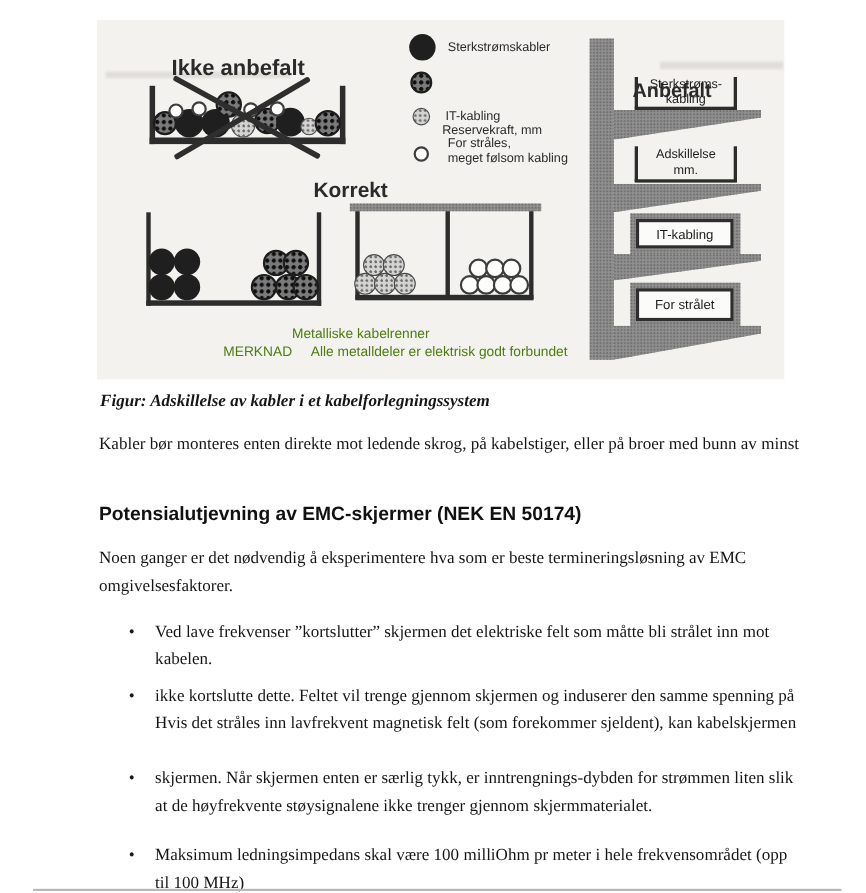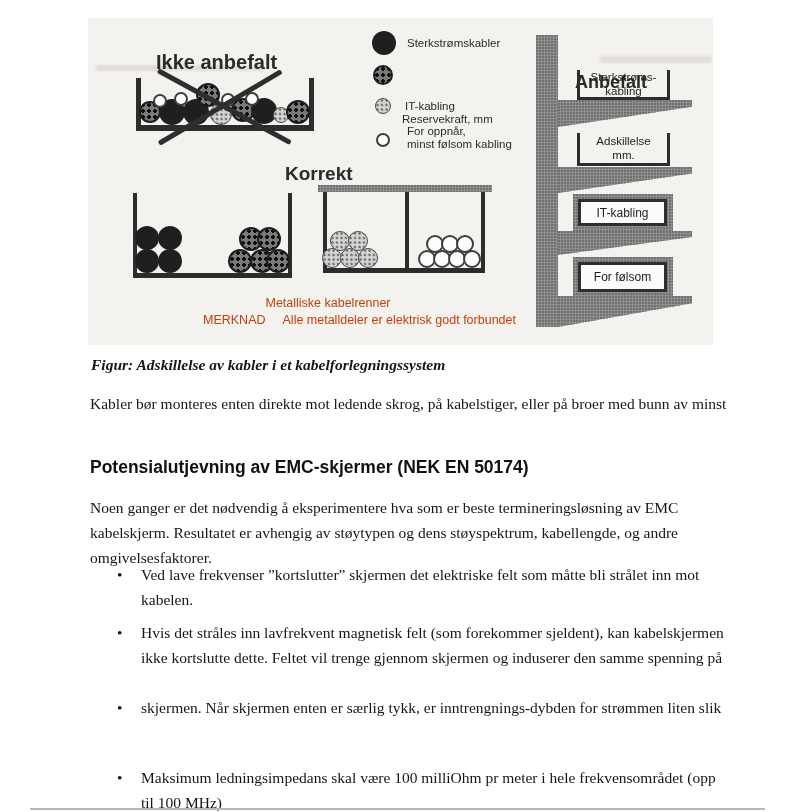--- a/index.html
+++ b/index.html
@@ -1,21 +1,21 @@
 <!DOCTYPE html>
 <html><head>
 <meta charset="utf-8">
 <style>
   html,body{margin:0;padding:0;background:#ffffff;}
   .page{position:relative;width:787px;height:812px;background:#ffffff;overflow:hidden;
         font-family:"Liberation Serif", serif;color:#161616;}
   .abs{position:absolute;}
   
   .figure{left:88px;top:18px;width:625px;height:327px;background:#f3f2ef;}
-  .fig-sans{font-family:"Liberation Sans", sans-serif;color:#c2410c;}
+  .fig-sans{font-family:"Liberation Sans", sans-serif;color:#4d7c0f;}
   .fig-title{font-family:"Liberation Sans", sans-serif;font-weight:bold;color:#2a2a2a;}
   .smudge{background:#dddad5;filter:blur(1px);opacity:.8;}
   
   .dot{position:absolute;border-radius:50%;box-sizing:border-box;}
   .c-black{background:#1f1f1f;}
   .c-dark{background-color:#7a7a7a;border:2px solid #1d1d1d;
           background-image:radial-gradient(circle at 2px 2px,#0e0e0e 1.7px,transparent 2.1px);
           background-size:6px 6px;}
   .c-light{background-color:#d4d4d2;border:1px solid #4a4a4a;
           background-image:radial-gradient(circle at 1.5px 1.5px,#6b6b6b 1px,transparent 1.4px);
@@ -84,22 +84,22 @@
       <div class="abs legend-label" style="left:319px;top:19px;">Sterkstrømskabler</div>
 
       <div class="dot c-dark" style="left:285px;top:47px;width:20px;height:20px;"></div>
       <div class="abs legend-label" style="left:314px;top:51px;margin-top:44px;">Reservekraft, mm</div>
 
       <div class="dot c-light" style="left:287px;top:80px;width:16px;height:16px;"></div>
       <div class="abs legend-label" style="left:317px;top:82px;">IT-kabling</div>
 
       <div class="dot c-white" style="left:288px;top:115px;width:14px;height:14px;"></div>
       <div class="abs legend-label" style="left:319px;top:107px;line-height:13px;">
-        <div>For oppnår,</div>
-        <div>minst følsom kabling</div>
+        <div>For stråles,</div>
+        <div>meget følsom kabling</div>
       </div>
     </div>
 
     <div class="abs fig-title" style="left:197px;top:145px;font-size:19px;">Korrekt</div>
 
     <div class="abs ink" style="left:45px;top:175px;width:4px;height:85px;"></div>
     <div class="abs ink" style="left:200px;top:175px;width:4px;height:85px;"></div>
     <div class="abs ink" style="left:45px;top:255px;width:159px;height:5px;"></div>
     <div class="dot c-black" style="left:47px;top:208px;width:24px;height:24px;"></div>
     <div class="dot c-black" style="left:70px;top:208px;width:24px;height:24px;"></div>
@@ -161,60 +161,60 @@
 
     <div class="abs graytex" style="left:485px;top:176px;width:100px;height:37px;">
       <div class="shelfbox-inner">
         <span class="shelf-label">IT-kabling</span>
       </div>
     </div>
     <div class="abs graytex wedge" style="left:470px;top:213px;width:134px;height:24px;"></div>
 
     <div class="abs graytex" style="left:485px;top:239px;width:100px;height:40px;">
       <div class="shelfbox-inner">
-        <span class="shelf-label">For følsom</span>
+        <span class="shelf-label">For strålet</span>
       </div>
     </div>
     <div class="abs graytex" style="left:470px;top:278px;width:134px;height:31px;clip-path:polygon(0 0,100% 0,100% 23%,0 100%);"></div>
   </div>
 
   <div class="abs caption" style="left:91px;top:356px;">Figur: Adskillelse av kabler i et kabelforlegningssystem</div>
 
   <div class="abs para" style="left:90px;top:391px;">
     <div class="line">Kabler bør monteres enten direkte mot ledende skrog, på kabelstiger, eller på broer med bunn av minst</div>
   </div>
 
   <div class="abs heading" style="left:90px;top:457px;text-align:right;">Potensialutjevning av EMC-skjermer (NEK EN 50174)</div>
 
   <div class="abs para" style="left:90px;top:495px;">
     <div class="line">Noen ganger er det nødvendig å eksperimentere hva som er beste termineringsløsning av EMC</div>
-    <div class="line">kabelskjerm. Resultatet er avhengig av støytypen og dens støyspektrum, kabellengde, og andre</div>
     <div class="line">omgivelsesfaktorer.</div>
   </div>
 
   <div class="bullet-item" style="top:562px;">
     <span class="b-dot">•</span>
     <div class="b-lines">
       <div class="line">Ved lave frekvenser ”kortslutter” skjermen det elektriske felt som måtte bli strålet inn mot</div>
       <div class="line">kabelen.</div>
     </div>
   </div>
 
   <div class="bullet-item" style="top:620px;">
     <span class="b-dot">•</span>
     <div class="b-lines">
+      <div class="line">ikke kortslutte dette. Feltet vil trenge gjennom skjermen og induserer den samme spenning på</div>
       <div class="line">Hvis det stråles inn lavfrekvent magnetisk felt (som forekommer sjeldent), kan kabelskjermen</div>
-      <div class="line">ikke kortslutte dette. Feltet vil trenge gjennom skjermen og induserer den samme spenning på</div>
     </div>
   </div>
 
   <div class="bullet-item" style="top:695px;">
     <span class="b-dot">•</span>
     <div class="b-lines">
       <div class="line">skjermen. Når skjermen enten er særlig tykk, er inntrengnings-dybden for strømmen liten slik</div>
+      <div class="line">at de høyfrekvente støysignalene ikke trenger gjennom skjermmaterialet.</div>
     </div>
   </div>
 
   <div class="bullet-item" style="top:765px;">
     <span class="b-dot">•</span>
     <div class="b-lines">
       <div class="line">Maksimum ledningsimpedans skal være 100 milliOhm pr meter i hele frekvensområdet (opp</div>
       <div class="line">til 100 MHz)</div>
     </div>
   </div>

